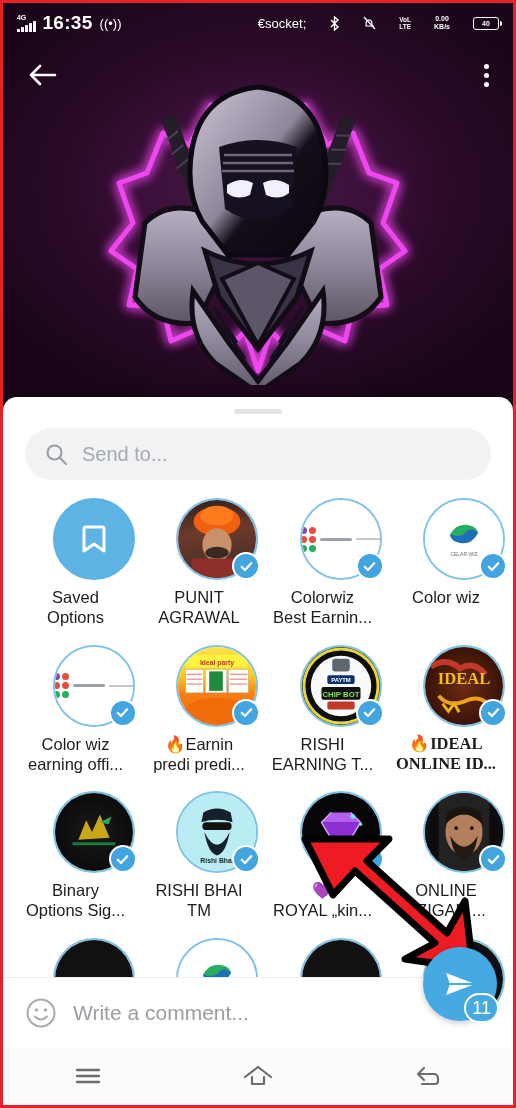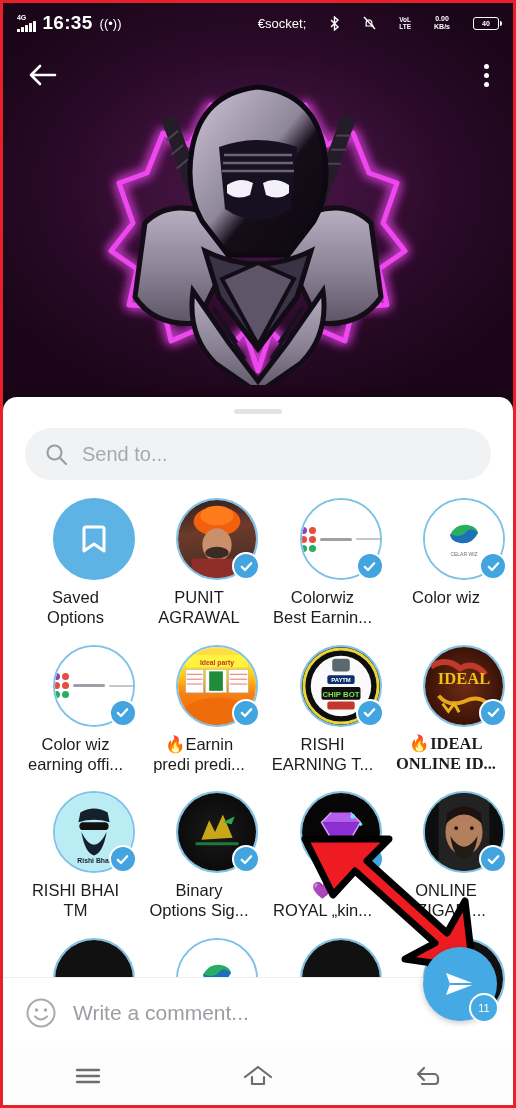--- a/index.html
+++ b/index.html
@@ -146,21 +146,21 @@
   #fab {
     position: absolute; right: 16px; bottom: 84px; width: 74px; height: 74px;
     border-radius: 50%; background: #45aae4; z-index: 70;
     display: flex; align-items: center; justify-content: center;
     box-shadow: 0 2px 6px rgba(0,0,0,.22); cursor: pointer;
   }
   #fabbadge {
     position: absolute; right: -2px; bottom: -2px;
     min-width: 30px; height: 30px; padding: 0 6px; border-radius: 15px;
     background: #45aae4; border: 2.5px solid #fff; color: #fff;
-    font-size: 11px; display: flex; align-items: center; justify-content: center;
+    font-size: 18px; display: flex; align-items: center; justify-content: center;
   }
 
   
   #navbar {
     position: absolute; left: 0; bottom: 0; width: 510px; height: 58px;
     background: #fcfcfc; display: flex; align-items: center;
     justify-content: space-around; z-index: 55;
   }
   .nav-btn { cursor: pointer; display: flex; align-items: center; justify-content: center; width: 60px; height: 40px; }
 </style>
@@ -471,51 +471,51 @@
               <svg viewBox="0 0 16 16">
                 <path d="M3 8.4 L6.4 11.8 L13 4.6" stroke="#fff" stroke-width="2.4" fill="none" stroke-linecap="round" stroke-linejoin="round"></path>
               </svg>
             </span>
           </div>
           <div class="cname serif"><span>🔥IDEAL</span><br><span>ONLINE ID...</span></div>
         </div>
         <div class="cell">
           <div class="av-wrap">
             <div class="av">
+              <div class="art art-binary"><svg width="100%" height="100%" viewBox="0 0 80 80">
+                  <path d="M24 48 l8 -20 l6 12 l8 -18 l10 24z" fill="#e8c21a" opacity=".85"></path>
+                  <path d="M18 52 h44" stroke="#1f7a3a" stroke-width="3"></path>
+                  <path d="M46 30 l12 -6 l-3 8z" fill="#2fa84f"></path>
+                </svg></div>
+            </div>
+            <span class="check">
+              <svg viewBox="0 0 16 16">
+                <path d="M3 8.4 L6.4 11.8 L13 4.6" stroke="#fff" stroke-width="2.4" fill="none" stroke-linecap="round" stroke-linejoin="round"></path>
+              </svg>
+            </span>
+          </div>
+          <div class="cname"><span>Binary</span><br><span>Options Sig...</span></div>
+        </div>
+        <div class="cell">
+          <div class="av-wrap">
+            <div class="av">
               <div class="art art-rishi"><svg width="100%" height="100%" viewBox="0 0 80 80">
                   <path d="M26 20 q14 -8 28 0 l2 10 q-16 -5 -32 0z" fill="#14202b"></path>
                   <rect x="25" y="30" width="30" height="8" rx="4" fill="#111"></rect>
                   <path d="M27 40 q13 26 26 0 q-4 22 -13 24 q-9 -2 -13 -24z" fill="#14202b"></path>
                   <text x="40" y="72" font-size="7" fill="#14202b" text-anchor="middle" font-family="sans-serif" font-weight="bold">Rishi Bhai</text>
                 </svg></div>
             </div>
             <span class="check">
               <svg viewBox="0 0 16 16">
                 <path d="M3 8.4 L6.4 11.8 L13 4.6" stroke="#fff" stroke-width="2.4" fill="none" stroke-linecap="round" stroke-linejoin="round"></path>
               </svg>
             </span>
           </div>
           <div class="cname"><span>RISHI BHAI</span><br><span>TM</span></div>
-        </div>
-        <div class="cell">
-          <div class="av-wrap">
-            <div class="av">
-              <div class="art art-binary"><svg width="100%" height="100%" viewBox="0 0 80 80">
-                  <path d="M24 48 l8 -20 l6 12 l8 -18 l10 24z" fill="#e8c21a" opacity=".85"></path>
-                  <path d="M18 52 h44" stroke="#1f7a3a" stroke-width="3"></path>
-                  <path d="M46 30 l12 -6 l-3 8z" fill="#2fa84f"></path>
-                </svg></div>
-            </div>
-            <span class="check">
-              <svg viewBox="0 0 16 16">
-                <path d="M3 8.4 L6.4 11.8 L13 4.6" stroke="#fff" stroke-width="2.4" fill="none" stroke-linecap="round" stroke-linejoin="round"></path>
-              </svg>
-            </span>
-          </div>
-          <div class="cname"><span>Binary</span><br><span>Options Sig...</span></div>
         </div>
         <div class="cell">
           <div class="av-wrap">
             <div class="av">
               <div class="art art-royal"><svg width="100%" height="100%" viewBox="0 0 80 80">
                   <path d="M20 30 h40 l-20 34z" fill="#8e2fd4"></path>
                   <path d="M20 30 l10 -10 h20 l10 10z" fill="#b65ef0"></path>
                   <path d="M30 20 l-10 10 l20 34 l20 -34 l-10 -10" fill="none" stroke="#d9a2ff" stroke-width="1.5"></path>
                   <circle cx="52" cy="24" r="2.5" fill="#6ee7f5"></circle>
                   <circle cx="60" cy="32" r="1.8" fill="#6ee7f5"></circle>

